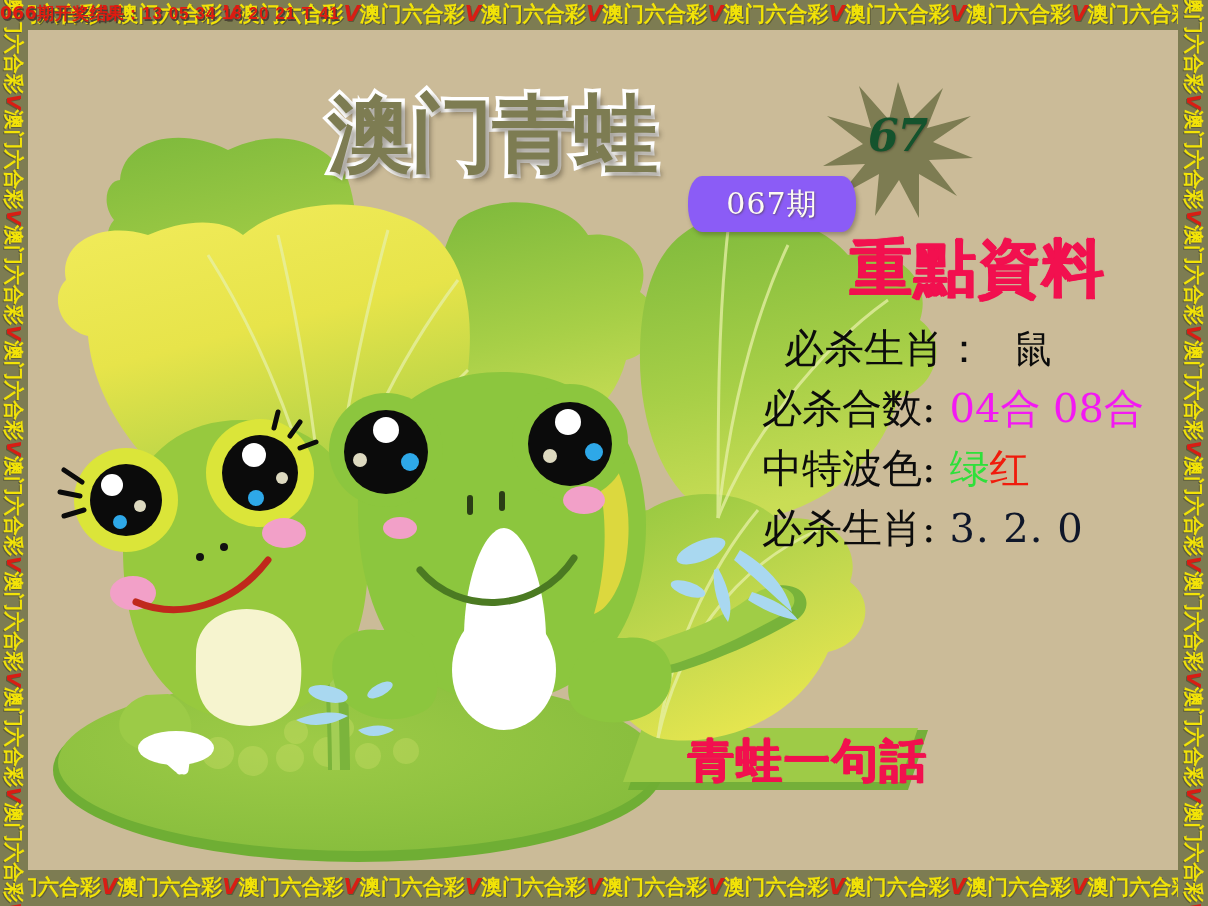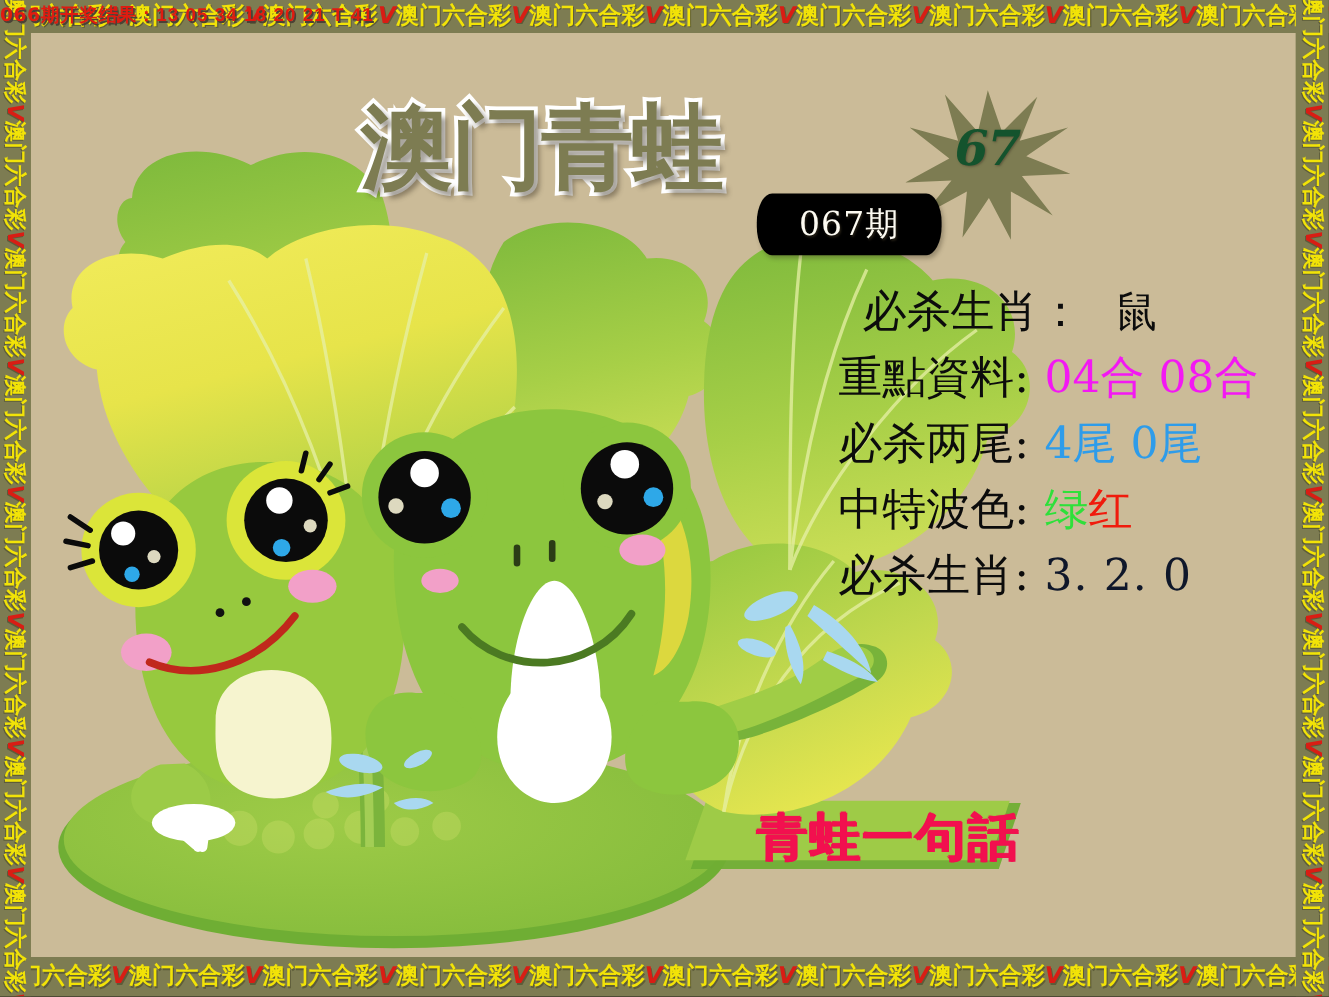--- a/index.html
+++ b/index.html
@@ -67,21 +67,21 @@
   }
   .burst{position:absolute;left:795px;top:50px;width:150px;height:140px;z-index:24;}
   .burst-num{
     position:absolute;left:840px;top:80px;z-index:26;
     font-family:"DejaVu Serif",serif;font-style:italic;font-weight:bold;
     font-size:44px;color:#14532d;letter-spacing:-1px;
     text-shadow:1px 1px 2px rgba(60,52,35,.5);
   }
   .issue-banner{
     position:absolute;left:660px;top:146px;width:168px;height:56px;z-index:28;
-    background:#000000;border-radius:14px/26px;
+    background:#8b5cf6;border-radius:14px/26px;
     display:flex;align-items:center;justify-content:center;
     box-shadow:2px 3px 4px rgba(60,52,35,.35);
   }
   .issue-banner span{
     font-family:"DejaVu Serif",serif;font-size:30px;color:#fdfbf2;
     letter-spacing:1px;text-shadow:1px 1px 2px rgba(70,60,40,.55);
   }
 
   
   .panel{position:absolute;left:700px;top:205px;width:480px;z-index:30;}
@@ -309,33 +309,31 @@
     </svg>
     <div class="burst-num">67</div>
 
     <div class="headline">澳门青蛙</div>
 
     <div class="issue-banner">
       <span>067期</span>
     </div>
 
     <div class="panel">
+      <div class="panel-title">重點資料</div>
       <div class="rows">
 
         <div class="row r1">
           <span class="lab">必杀生肖：</span><span class="val">鼠</span>
         </div>
 
         <div class="row r2">
-          <span class="lab">重點資料:</span><span class="val">04合  08合</span>
+          <span class="lab">必杀合数:</span><span class="val">04合  08合</span>
         </div>
 
-        <div class="row r3">
-          <span class="lab">必杀两尾:</span><span class="val">4尾  0尾</span>
-        </div>
 
         <div class="row r4">
           <span class="lab">中特波色:</span><span class="val"><span class="g">绿</span><span class="r">红</span></span>
         </div>
 
         <div class="row r5">
           <span class="lab">必杀生肖:</span><span class="val">3. 2. 0</span>
         </div>
 
       </div>

